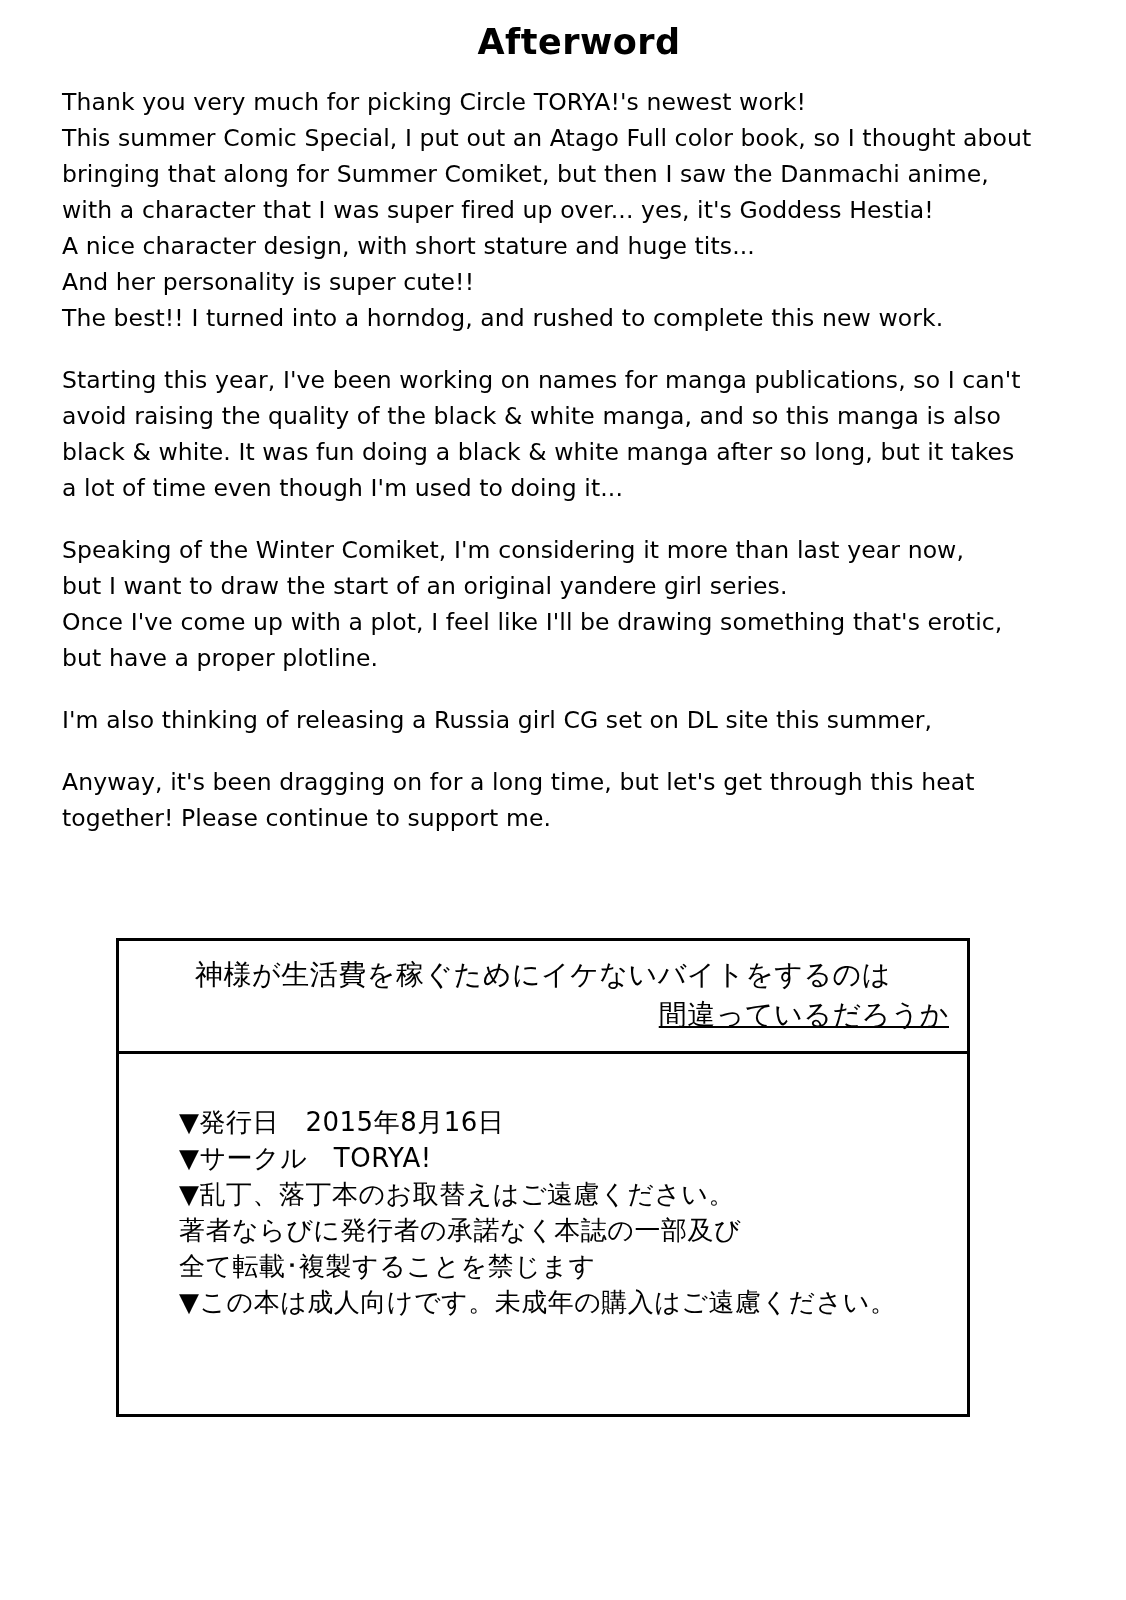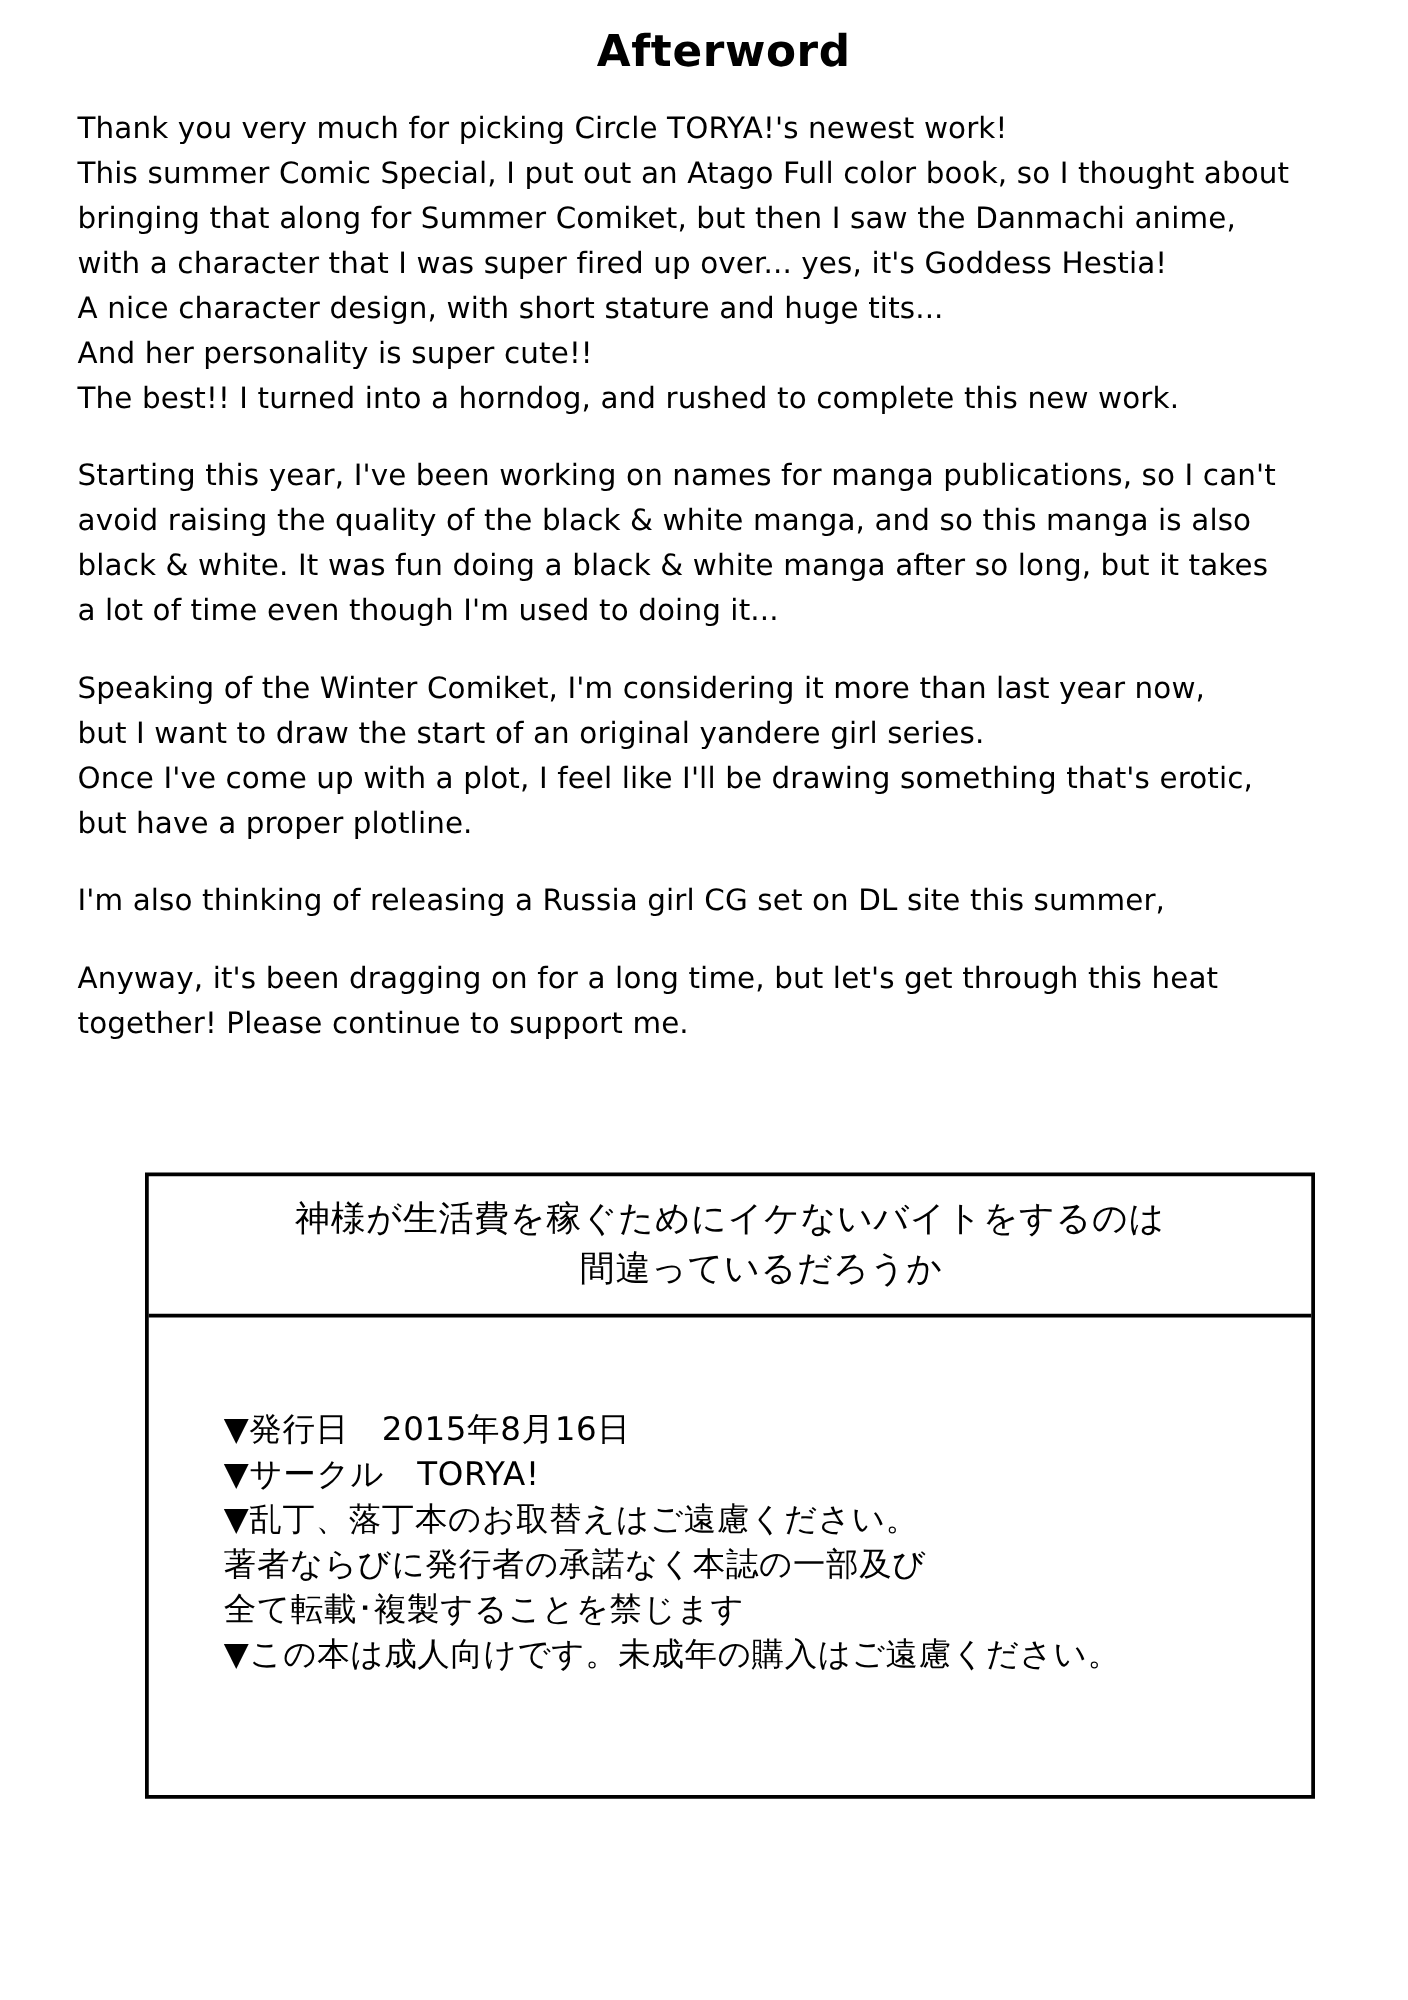--- a/index.html
+++ b/index.html
@@ -47,43 +47,44 @@
     font-family: "DejaVu Sans", sans-serif;
   }
   .para .ln {
     display: block;
     white-space: nowrap;
   }
   .colophon {
     position: absolute;
     left: 100px;
     top: 938px;
-    width: 936px;
+    width: 854px;
     border: 3px solid #000;
     box-sizing: border-box;
     background: #fff;
   }
   .colophon-title {
     border-bottom: 3px solid #000;
     padding: 14px 18px 16px 18px;
     text-align: center;
     font-family: "DejaVu Sans", sans-serif;
     font-size: 28px;
     line-height: 40px;
     letter-spacing: 0.5px;
   }
   .colophon-title .ln {
     display: block;
   }
   .colophon-title .ln.second {
-    text-align: center;
+    text-align: right;
     padding-left: 50px;
+    text-decoration: underline;
   }
   .colophon-body {
-    padding: 72px 18px 60px 60px;
+    padding: 50px 18px 60px 60px;
     min-height: 250px;
   }
   .colophon-body .ln {
     display: block;
     font-family: "DejaVu Sans", sans-serif;
     font-size: 26px;
     line-height: 36px;
     letter-spacing: 0.5px;
     white-space: nowrap;
   }

